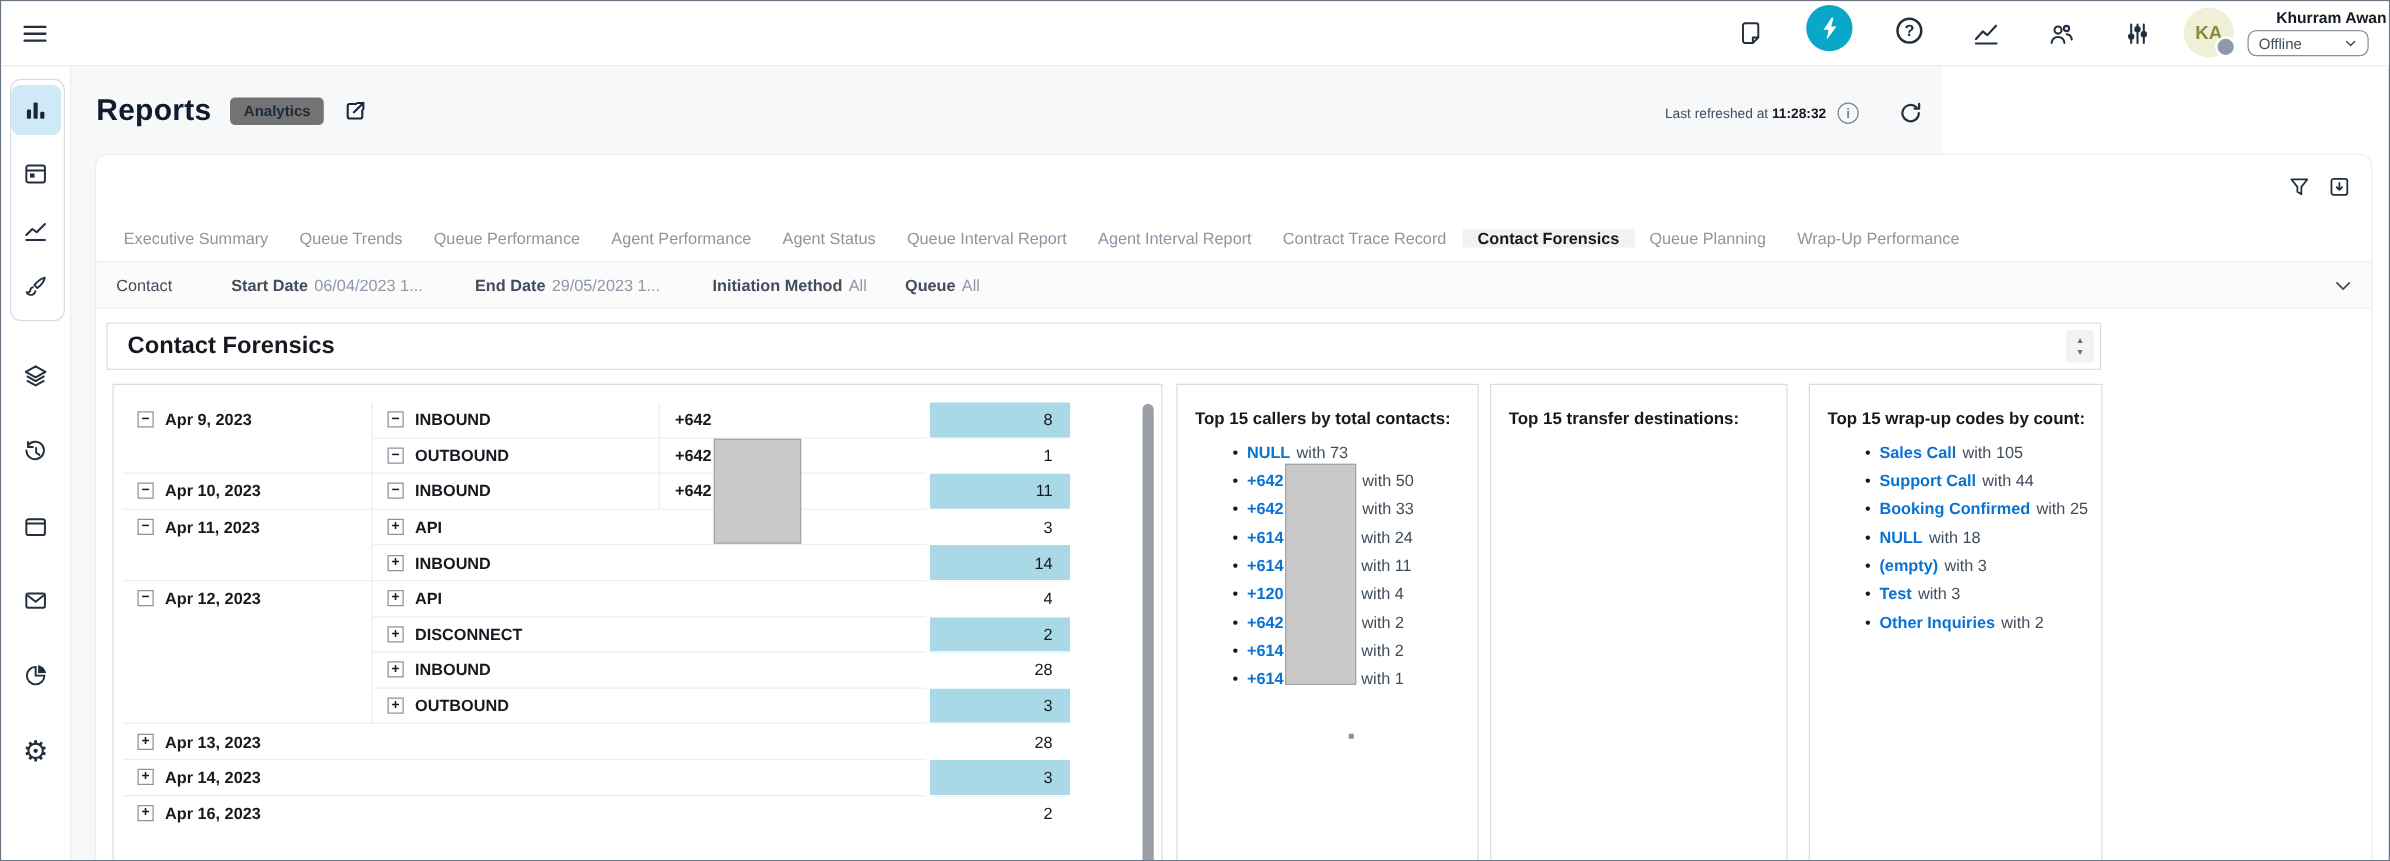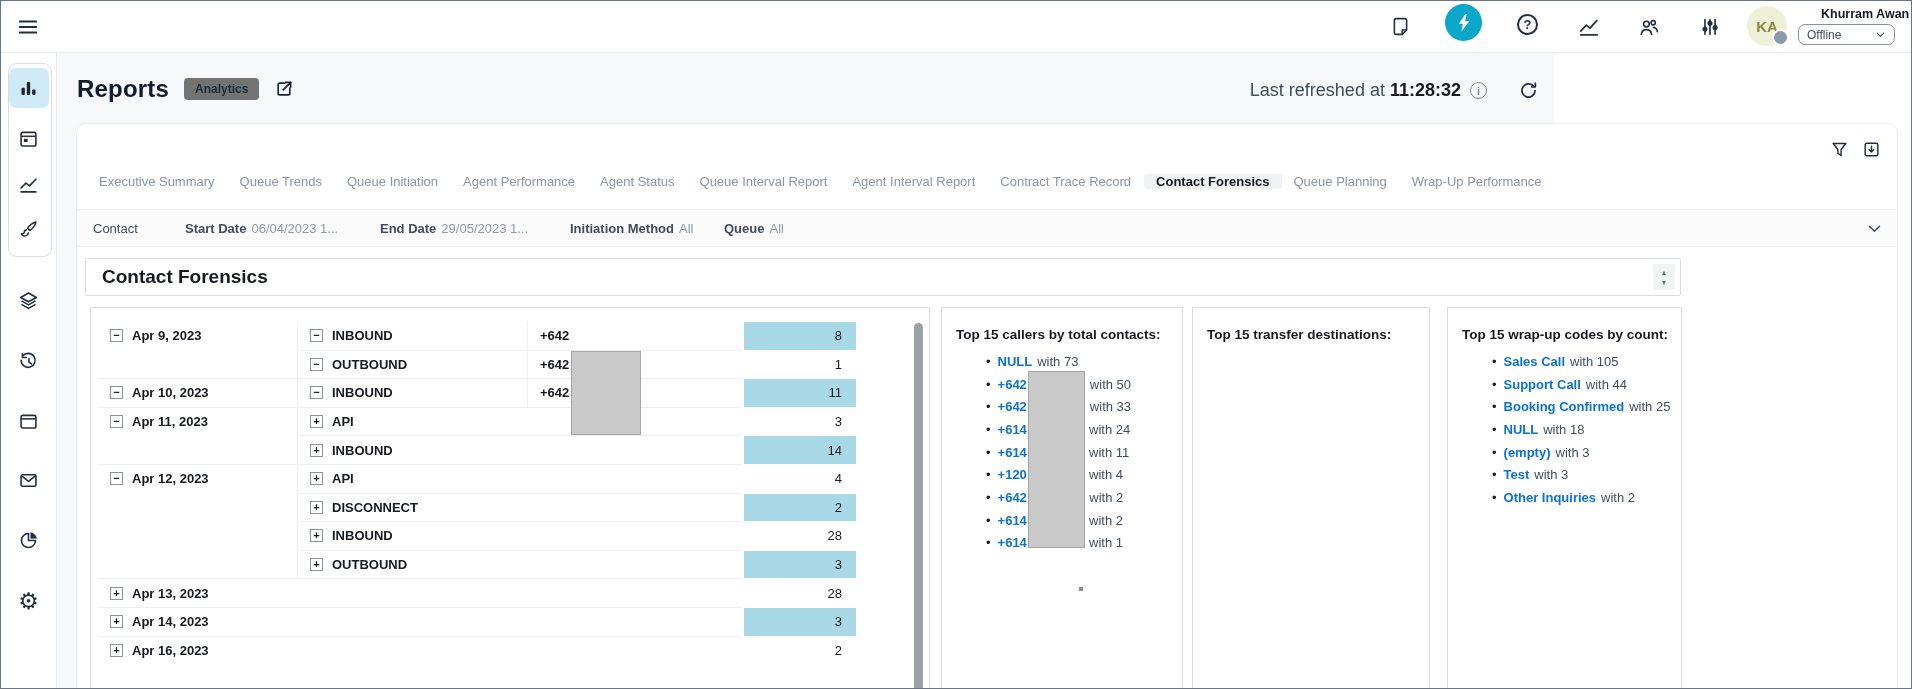--- a/index.html
+++ b/index.html
@@ -25,28 +25,28 @@
   .sb-group{position:absolute;left:7px;top:11px;width:42px;height:192px;border:1px solid #d8dde2;border-radius:9px;}
   .sb-icon{position:absolute;left:50%;transform:translateX(-50%);width:40px;height:40px;display:flex;align-items:center;justify-content:center;border-radius:7px;cursor:pointer;}
   .sb-icon.active{background:#cfe9f7;}
   .gear-glyph{font-size:23px;color:#232f3e;line-height:1;}
   
   .main{position:absolute;left:55px;top:51px;width:1498px;height:638px;background:#f7f8fa;}
   .page-header{position:absolute;left:21px;top:23px;display:flex;align-items:center;gap:15px;}
   .page-title{font-size:24px;font-weight:bold;color:#101b2d;letter-spacing:.2px;}
   .badge{background:#737373;color:#1b2a3a;font-size:12px;font-weight:bold;border-radius:4px;padding:4px 11px;}
   .refresh-cluster{position:absolute;right:15px;top:28px;display:flex;align-items:center;gap:9px;}
-  .refresh-text{font-size:18px;color:#414d5c;}
+  .refresh-text{font-size:11px;color:#414d5c;}
   .refresh-text b{color:#16191f;}
   .info-circle{width:17px;height:17px;border-radius:50%;border:1.6px solid #7d8690;box-sizing:border-box;color:#7d8690;
     font-size:11px;display:flex;align-items:center;justify-content:center;font-weight:bold;cursor:pointer;}
   .card{position:absolute;left:20px;top:71px;width:1822px;height:640px;background:#fff;border:1px solid #ebedf0;border-radius:10px;box-sizing:border-box;}
   .card-tools{position:absolute;right:16px;top:16px;display:flex;gap:13px;}
   
-  .tabs{position:absolute;left:10px;top:50px;height:33px;display:flex;align-items:flex-start;}
+  .tabs{position:absolute;left:10px;top:50px;height:33px;display:flex;align-items:center;}
   .tab{display:flex;align-items:center;padding:0 12px;font-size:13px;color:#8b95a3;cursor:pointer;white-space:nowrap;}
   .tab.active{background:#f1f2f3;color:#16191f;font-weight:bold;border-radius:2px;}
   .tab-sep{width:1px;background:#d5d9de;margin:8px 0;}
   
   .controls{position:absolute;left:0;top:85px;width:100%;height:38px;background:#fbfbfc;border-top:1px solid #eef0f2;border-bottom:1px solid #eef0f2;box-sizing:border-box;}
   .controls .c-label{position:absolute;top:11px;font-size:13px;color:#414d5c;}
   .filter{position:absolute;top:11px;font-size:13px;cursor:pointer;white-space:nowrap;}
   .filter .f-label{font-weight:bold;color:#414d5c;}
   .filter .f-value{color:#8d99a8;margin-left:5px;}
   .controls-chevron{position:absolute;right:14px;top:10px;cursor:pointer;}
@@ -253,21 +253,21 @@
             <rect x="4" y="4" width="16" height="16" rx="2"></rect>
             <path d="M12 8v7m0 0-2.8-2.8M12 15l2.8-2.8"></path>
           </svg>
       </div>
 
       <div class="tabs">
         <div class="tab">Executive Summary</div>
           <div class="tab-sep"></div>
         <div class="tab">Queue Trends</div>
           <div class="tab-sep"></div>
-        <div class="tab">Queue Initiation</div>
+        <div class="tab">Queue Performance</div>
           <div class="tab-sep"></div>
         <div class="tab">Agent Performance</div>
           <div class="tab-sep"></div>
         <div class="tab">Agent Status</div>
           <div class="tab-sep"></div>
         <div class="tab">Queue Interval Report</div>
           <div class="tab-sep"></div>
         <div class="tab">Agent Interval Report</div>
           <div class="tab-sep"></div>
         <div class="tab">Contract Trace Record</div>

